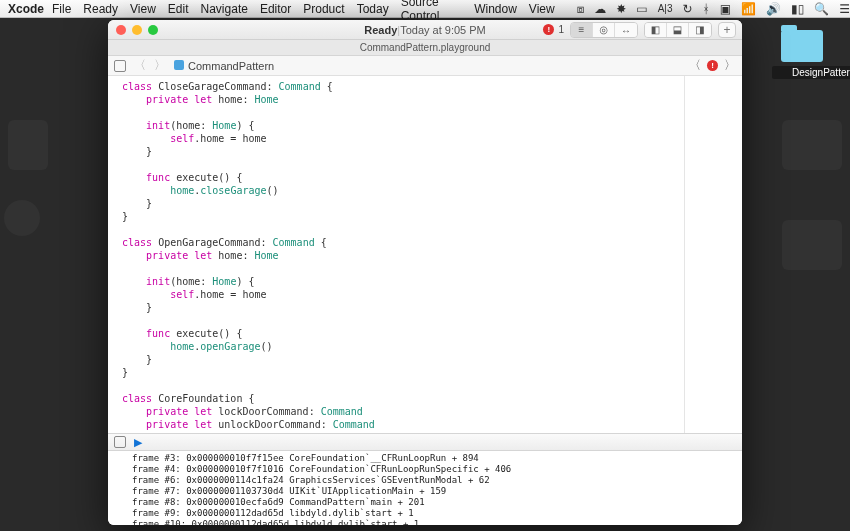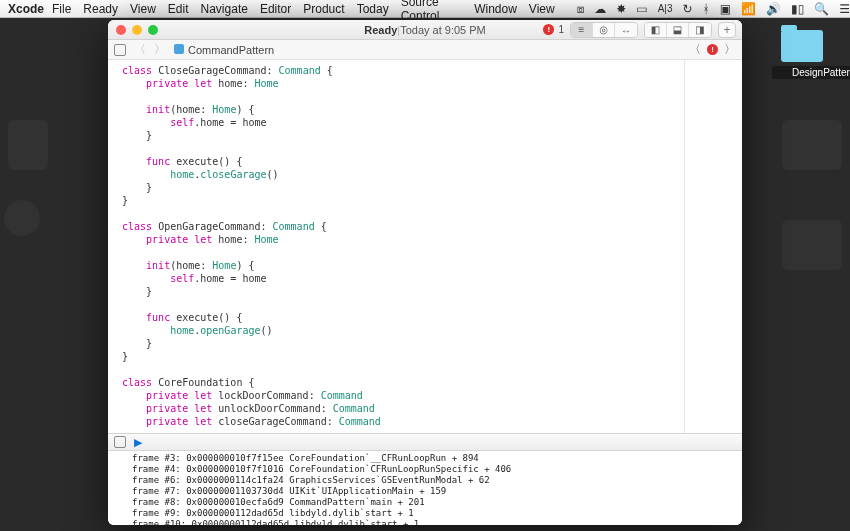--- a/index.html
+++ b/index.html
@@ -252,20 +252,23 @@
       </div>
       <div class="tb-group">
         <span class="tb-btn">◧</span>
         <span class="tb-btn">⬓</span>
         <span class="tb-btn">◨</span>
       </div>
       <span class="tb-plus">+</span>
     </div>
   </div>
 
+  <div class="tabbar">
+    <span>CommandPattern.playground</span>
+  </div>
 
   <div class="pathbar">
     <span class="sq"></span>
     <span class="nav">〈</span>
     <span class="nav">〉</span>
     <span>
       <span class="crumb-icon"></span><span>CommandPattern</span>
     </span>
     <div class="right">
       <span class="nav enabled">〈</span>

